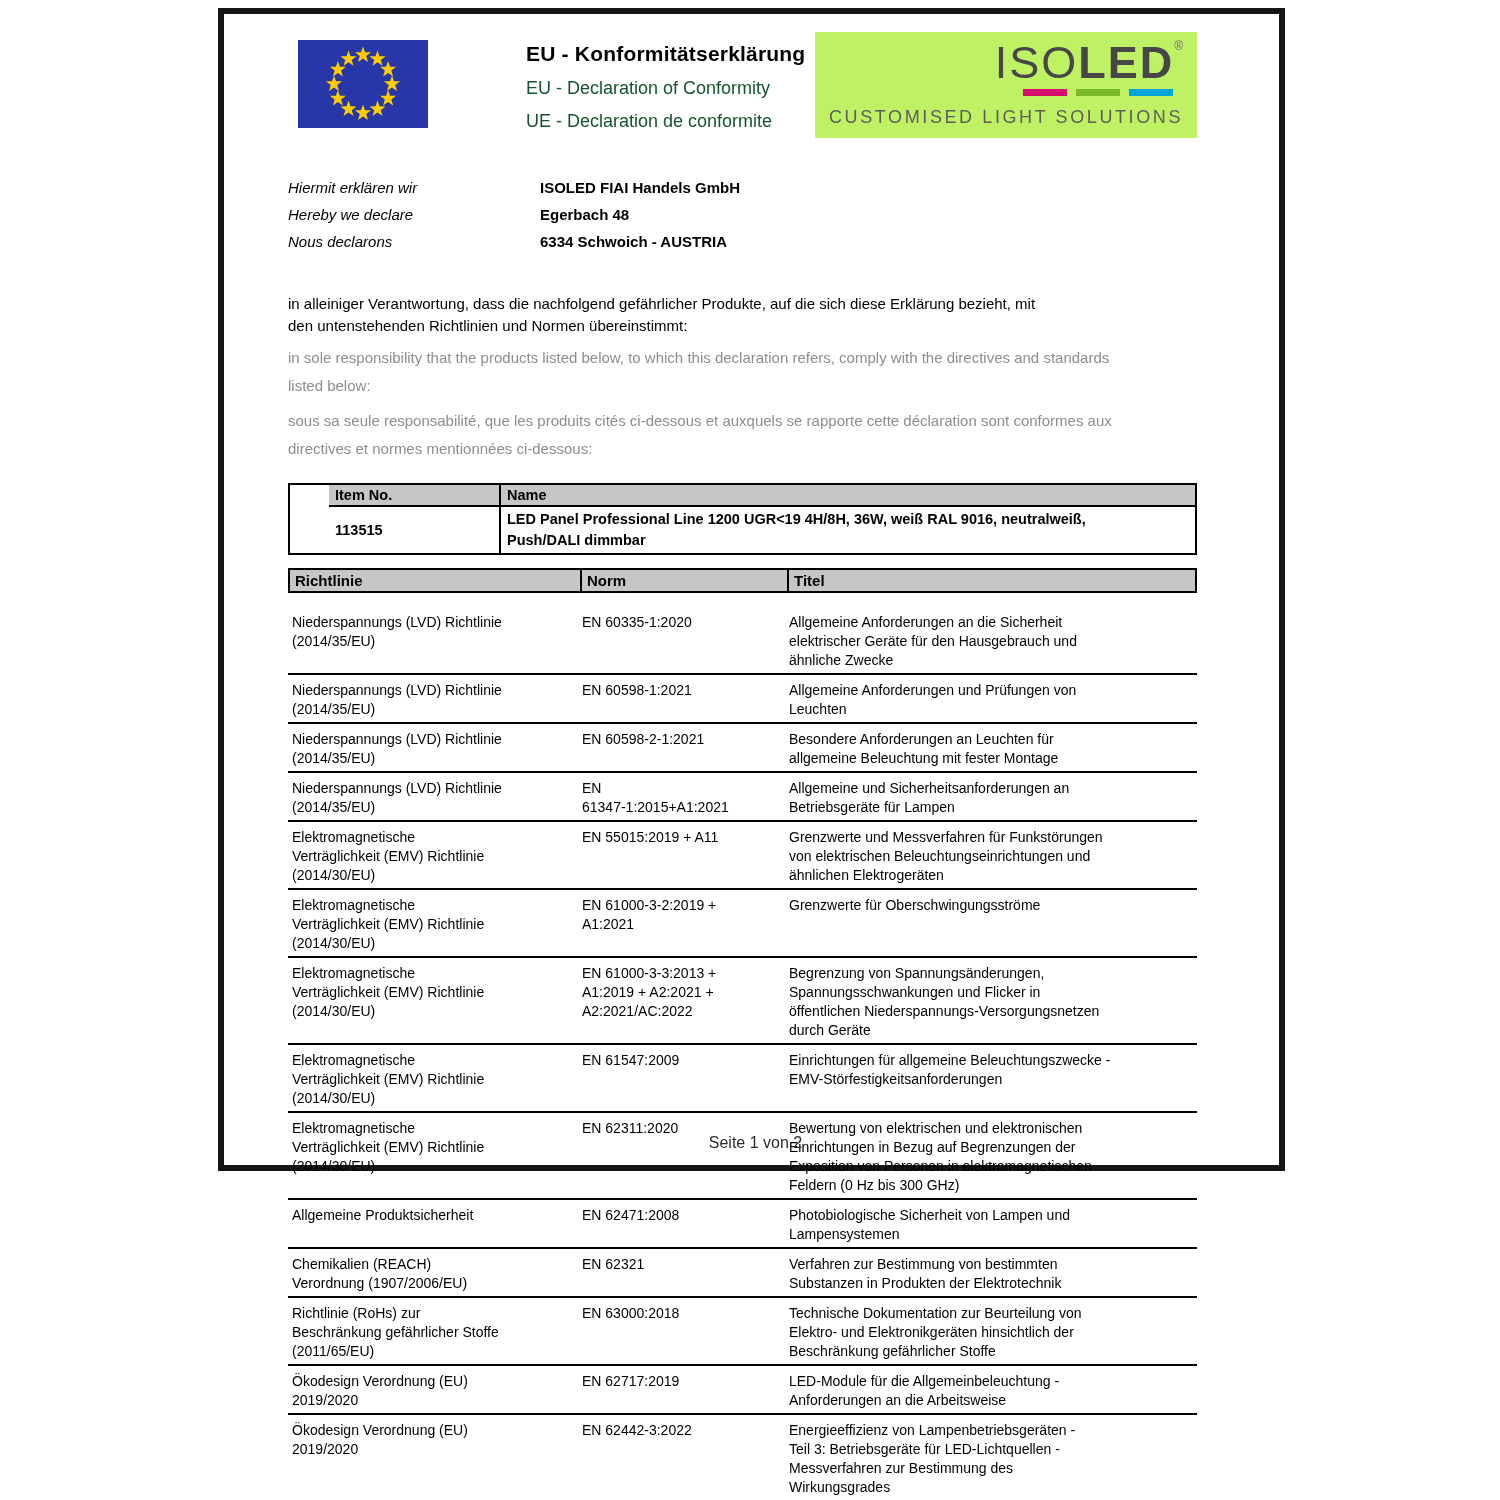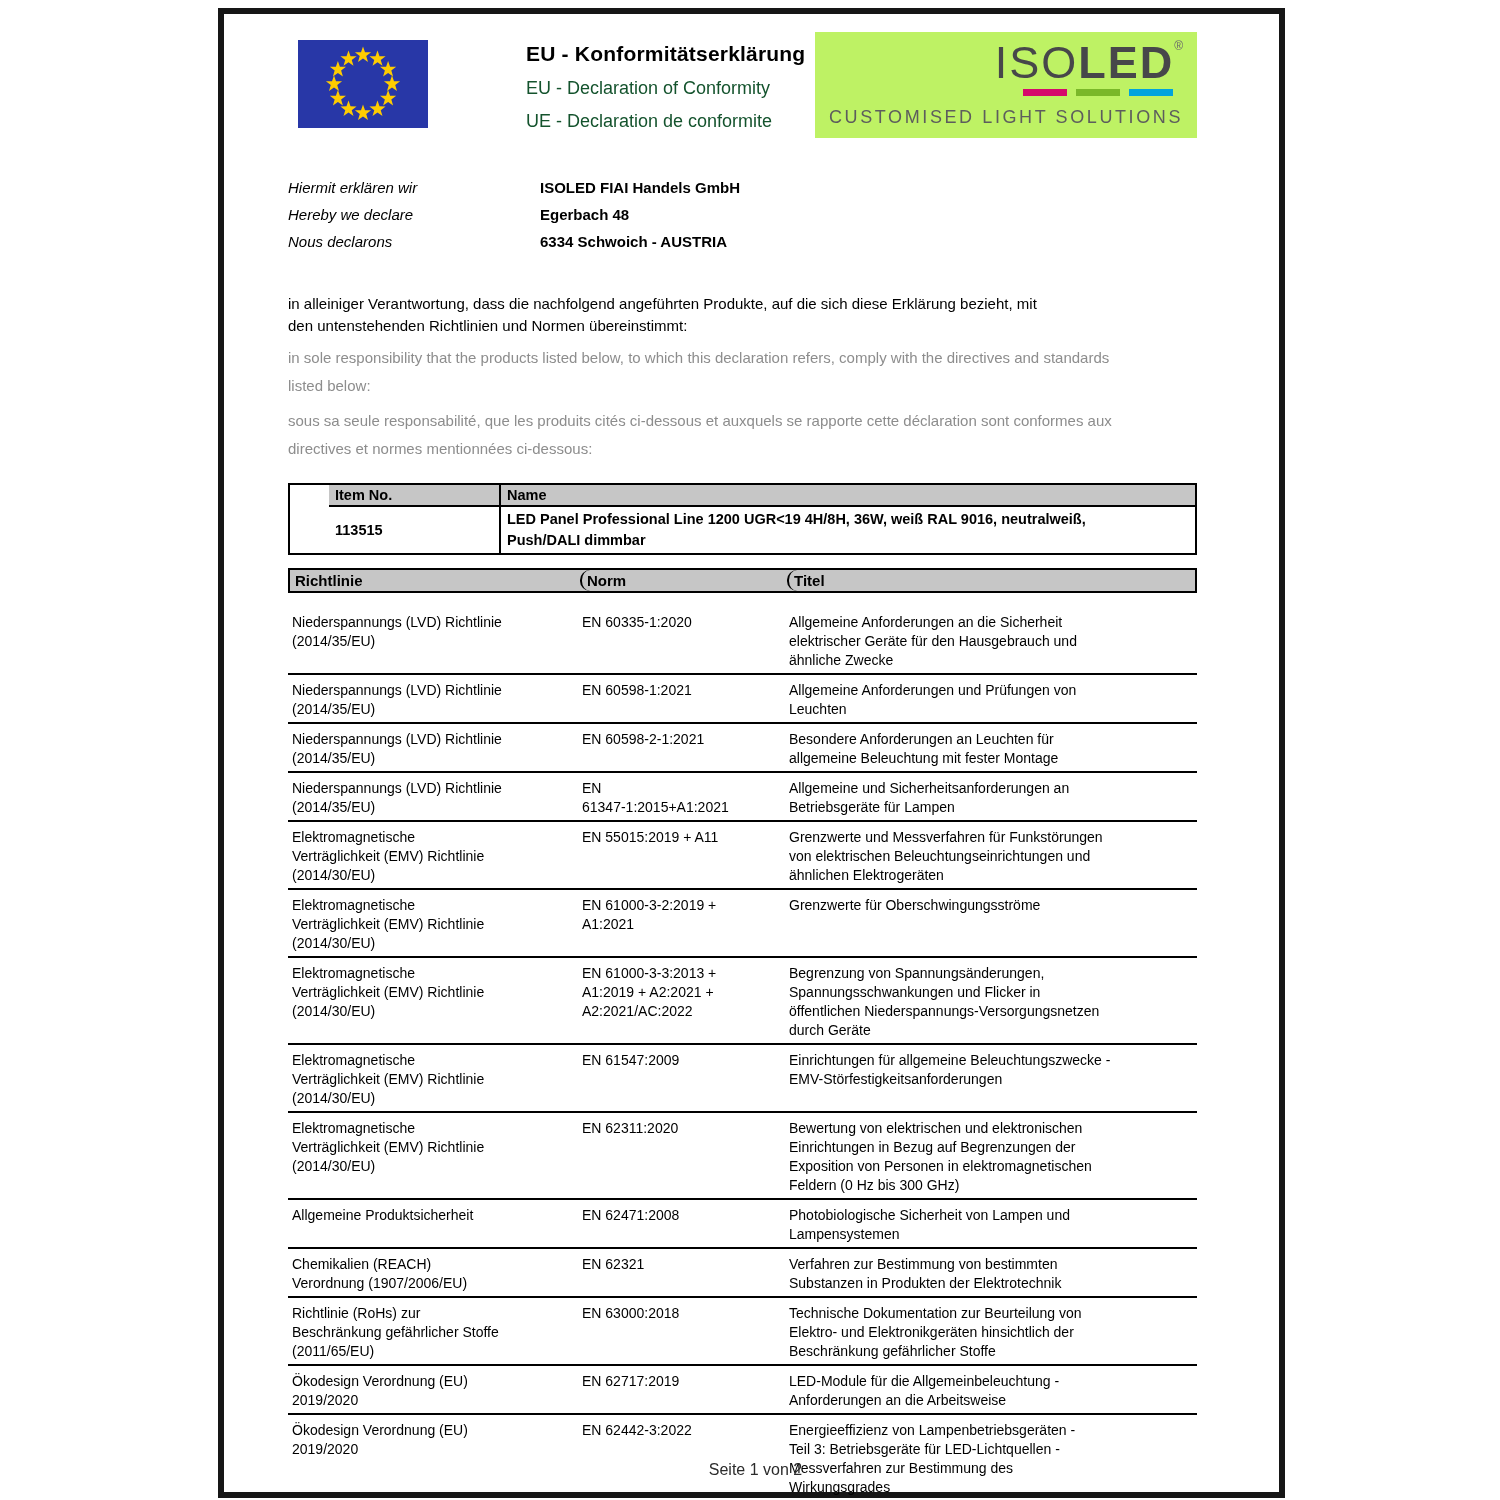--- a/index.html
+++ b/index.html
@@ -3,21 +3,21 @@
 <meta charset="utf-8">
 <style>
   :root{
     --flag-blue:#2837a7; --star-yellow:#ffcc00; --header-gray:#c6c6c6;
     --text-gray:#8d8d8d; --logo-dark:#47474a; --bar-pink:#d50a6b;
     --bar-green:#7ab829; --bar-cyan:#00a4dc; --frame-black:#161616;
   }
   html,body{margin:0;padding:0;background:#fff;}
   body{width:1500px;height:1500px;position:relative;overflow:hidden;
        font-family:"Liberation Sans","DejaVu Sans",sans-serif;color:#000;}
-  .page{position:absolute;left:218px;top:8px;width:1067px;height:1490px;
+  .page{position:absolute;left:218px;top:8px;width:1067px;height:1163px;
         box-sizing:border-box;border:6px solid var(--frame-black);background:#fff;
         padding:18px 82px 0 64px;}
   
   .header{display:flex;align-items:flex-start;}
   .flag{width:130px;height:88px;margin-left:10px;margin-top:8px;flex-shrink:0;display:block;}
   .titleblock{margin-left:98px;margin-top:10px;}
   .doc-title{font-size:21px;font-weight:bold;letter-spacing:.2px;}
   .subtitle{font-size:18px;color:#14532d;margin-top:12px;}
   .logo{margin-left:auto;background:#bef264;padding:8px 14px 10px 14px;text-align:right;}
   .logo-text{font-size:45px;line-height:1;color:var(--logo-dark);letter-spacing:2px;white-space:nowrap;}
@@ -43,21 +43,21 @@
   .item-head,.item-row{display:grid;grid-template-columns:170px 1fr;}
   .item-head{background:var(--header-gray);border-bottom:2px solid #000;font-weight:bold;}
   .item-head > div,.item-row > div{padding:2px 6px;}
   .item-head > div + div,.item-row > div + div{border-left:2px solid #000;}
   .item-no{font-weight:bold;display:flex;align-items:center;}
   .item-name{font-weight:bold;line-height:21px;white-space:pre-line;}
   
   .std-head{margin-top:13px;display:grid;grid-template-columns:290px 207px 1fr;
             border:2px solid #000;background:var(--header-gray);font-size:15px;font-weight:bold;}
   .std-head > div{padding:2px 5px;}
-  .std-head > div + div{border-left:2px solid #000;border-radius:10px;}
+  .std-head > div + div{border-left:2px solid #000;}
   .std-body{margin-top:14px;}
   .drow{display:grid;grid-template-columns:290px 207px 1fr;border-bottom:2px solid #000;
         padding:6px 0 3px 0;font-size:14px;line-height:19px;}
   .drow > div{padding:0 10px 0 4px;white-space:pre-line;}
   
   .footer{position:absolute;left:8px;right:0;bottom:13px;text-align:center;font-size:16px;color:#2b2b2b;}
 </style>
 </head>
 <body>
 
@@ -109,21 +109,21 @@
       <div>Nous declarons</div>
     </div>
     <div class="company">
       <div>ISOLED FIAI Handels GmbH</div>
       <div>Egerbach 48</div>
       <div>6334 Schwoich - AUSTRIA</div>
     </div>
   </div>
 
   <div class="statement">
-    <div class="st-de">in alleiniger Verantwortung, dass die nachfolgend angeführten Produkte, auf die sich diese Erklärung bezieht, mit
+    <div class="st-de">in alleiniger Verantwortung, dass die nachfolgend gefährlicher Produkte, auf die sich diese Erklärung bezieht, mit
 den untenstehenden Richtlinien und Normen übereinstimmt:</div>
     <div class="st-gray st-en">in sole responsibility that the products listed below, to which this declaration refers, comply with the directives and standards
 listed below:</div>
     <div class="st-gray st-fr">sous sa seule responsabilité, que les produits cités ci-dessous et auxquels se rapporte cette déclaration sont conformes aux
 directives et normes mentionnées ci-dessous:</div>
   </div>
 
   <div class="itable">
     <div class="item-head">
       <div>Item No.</div>

